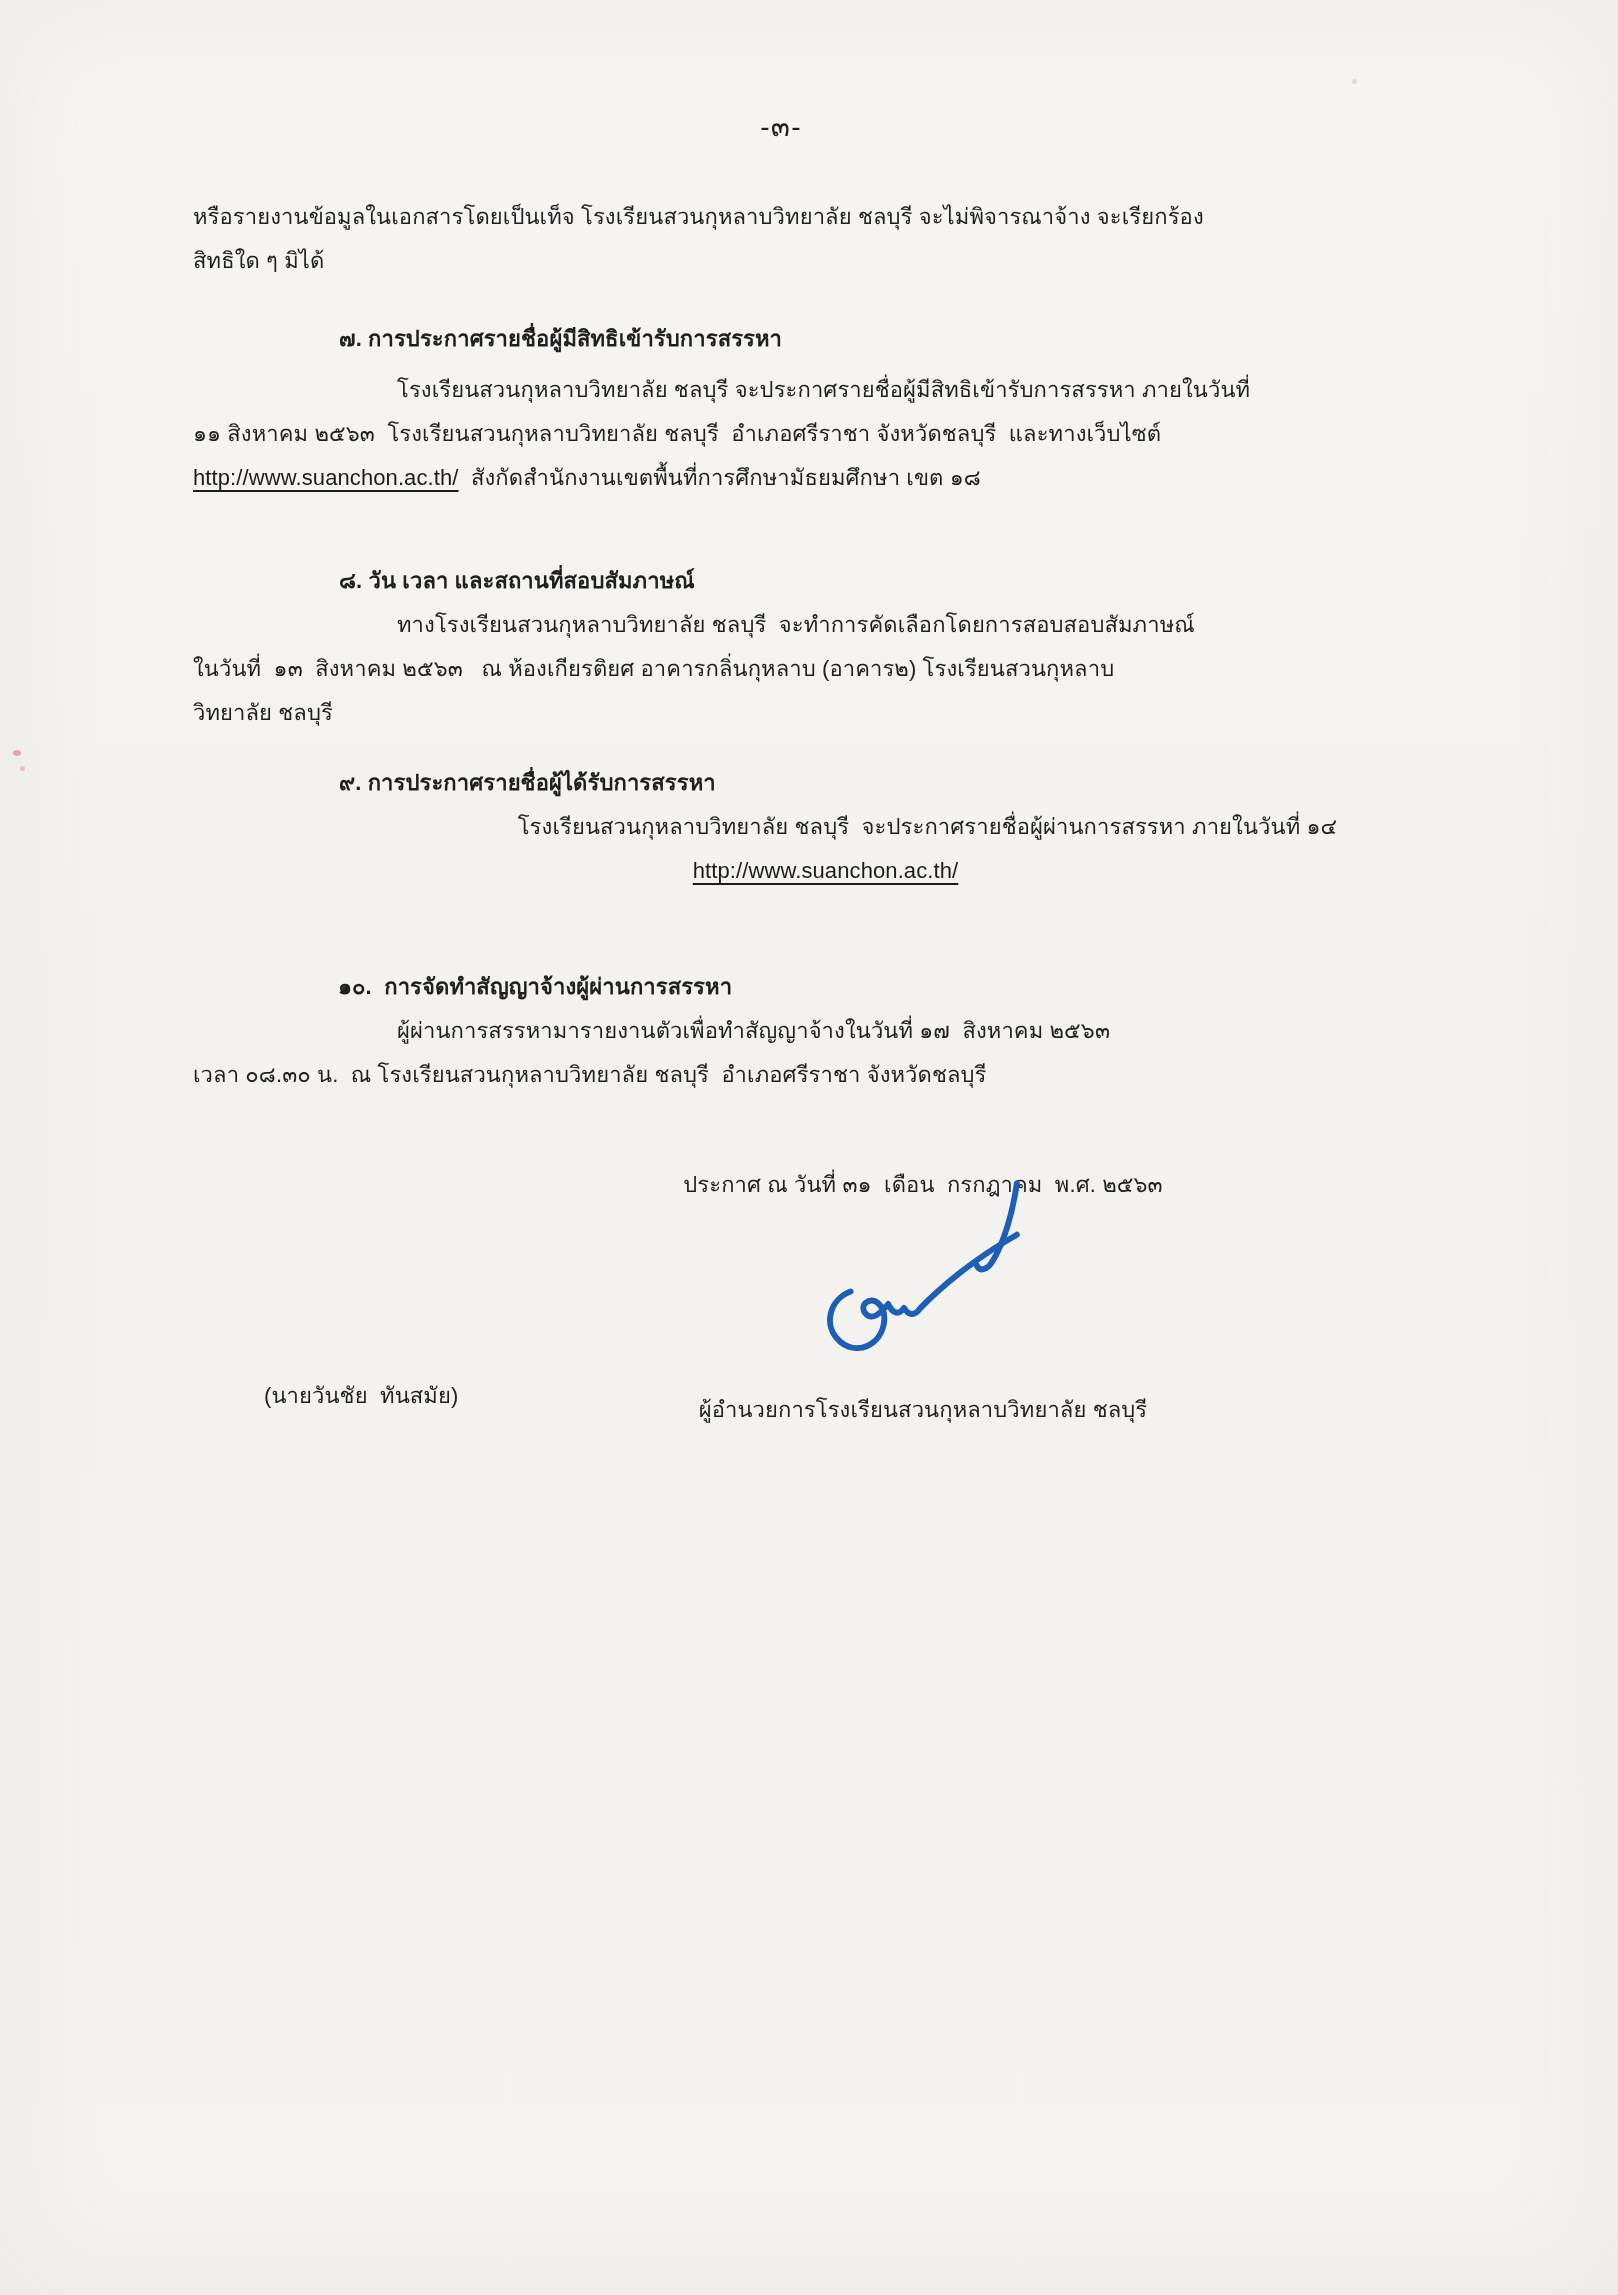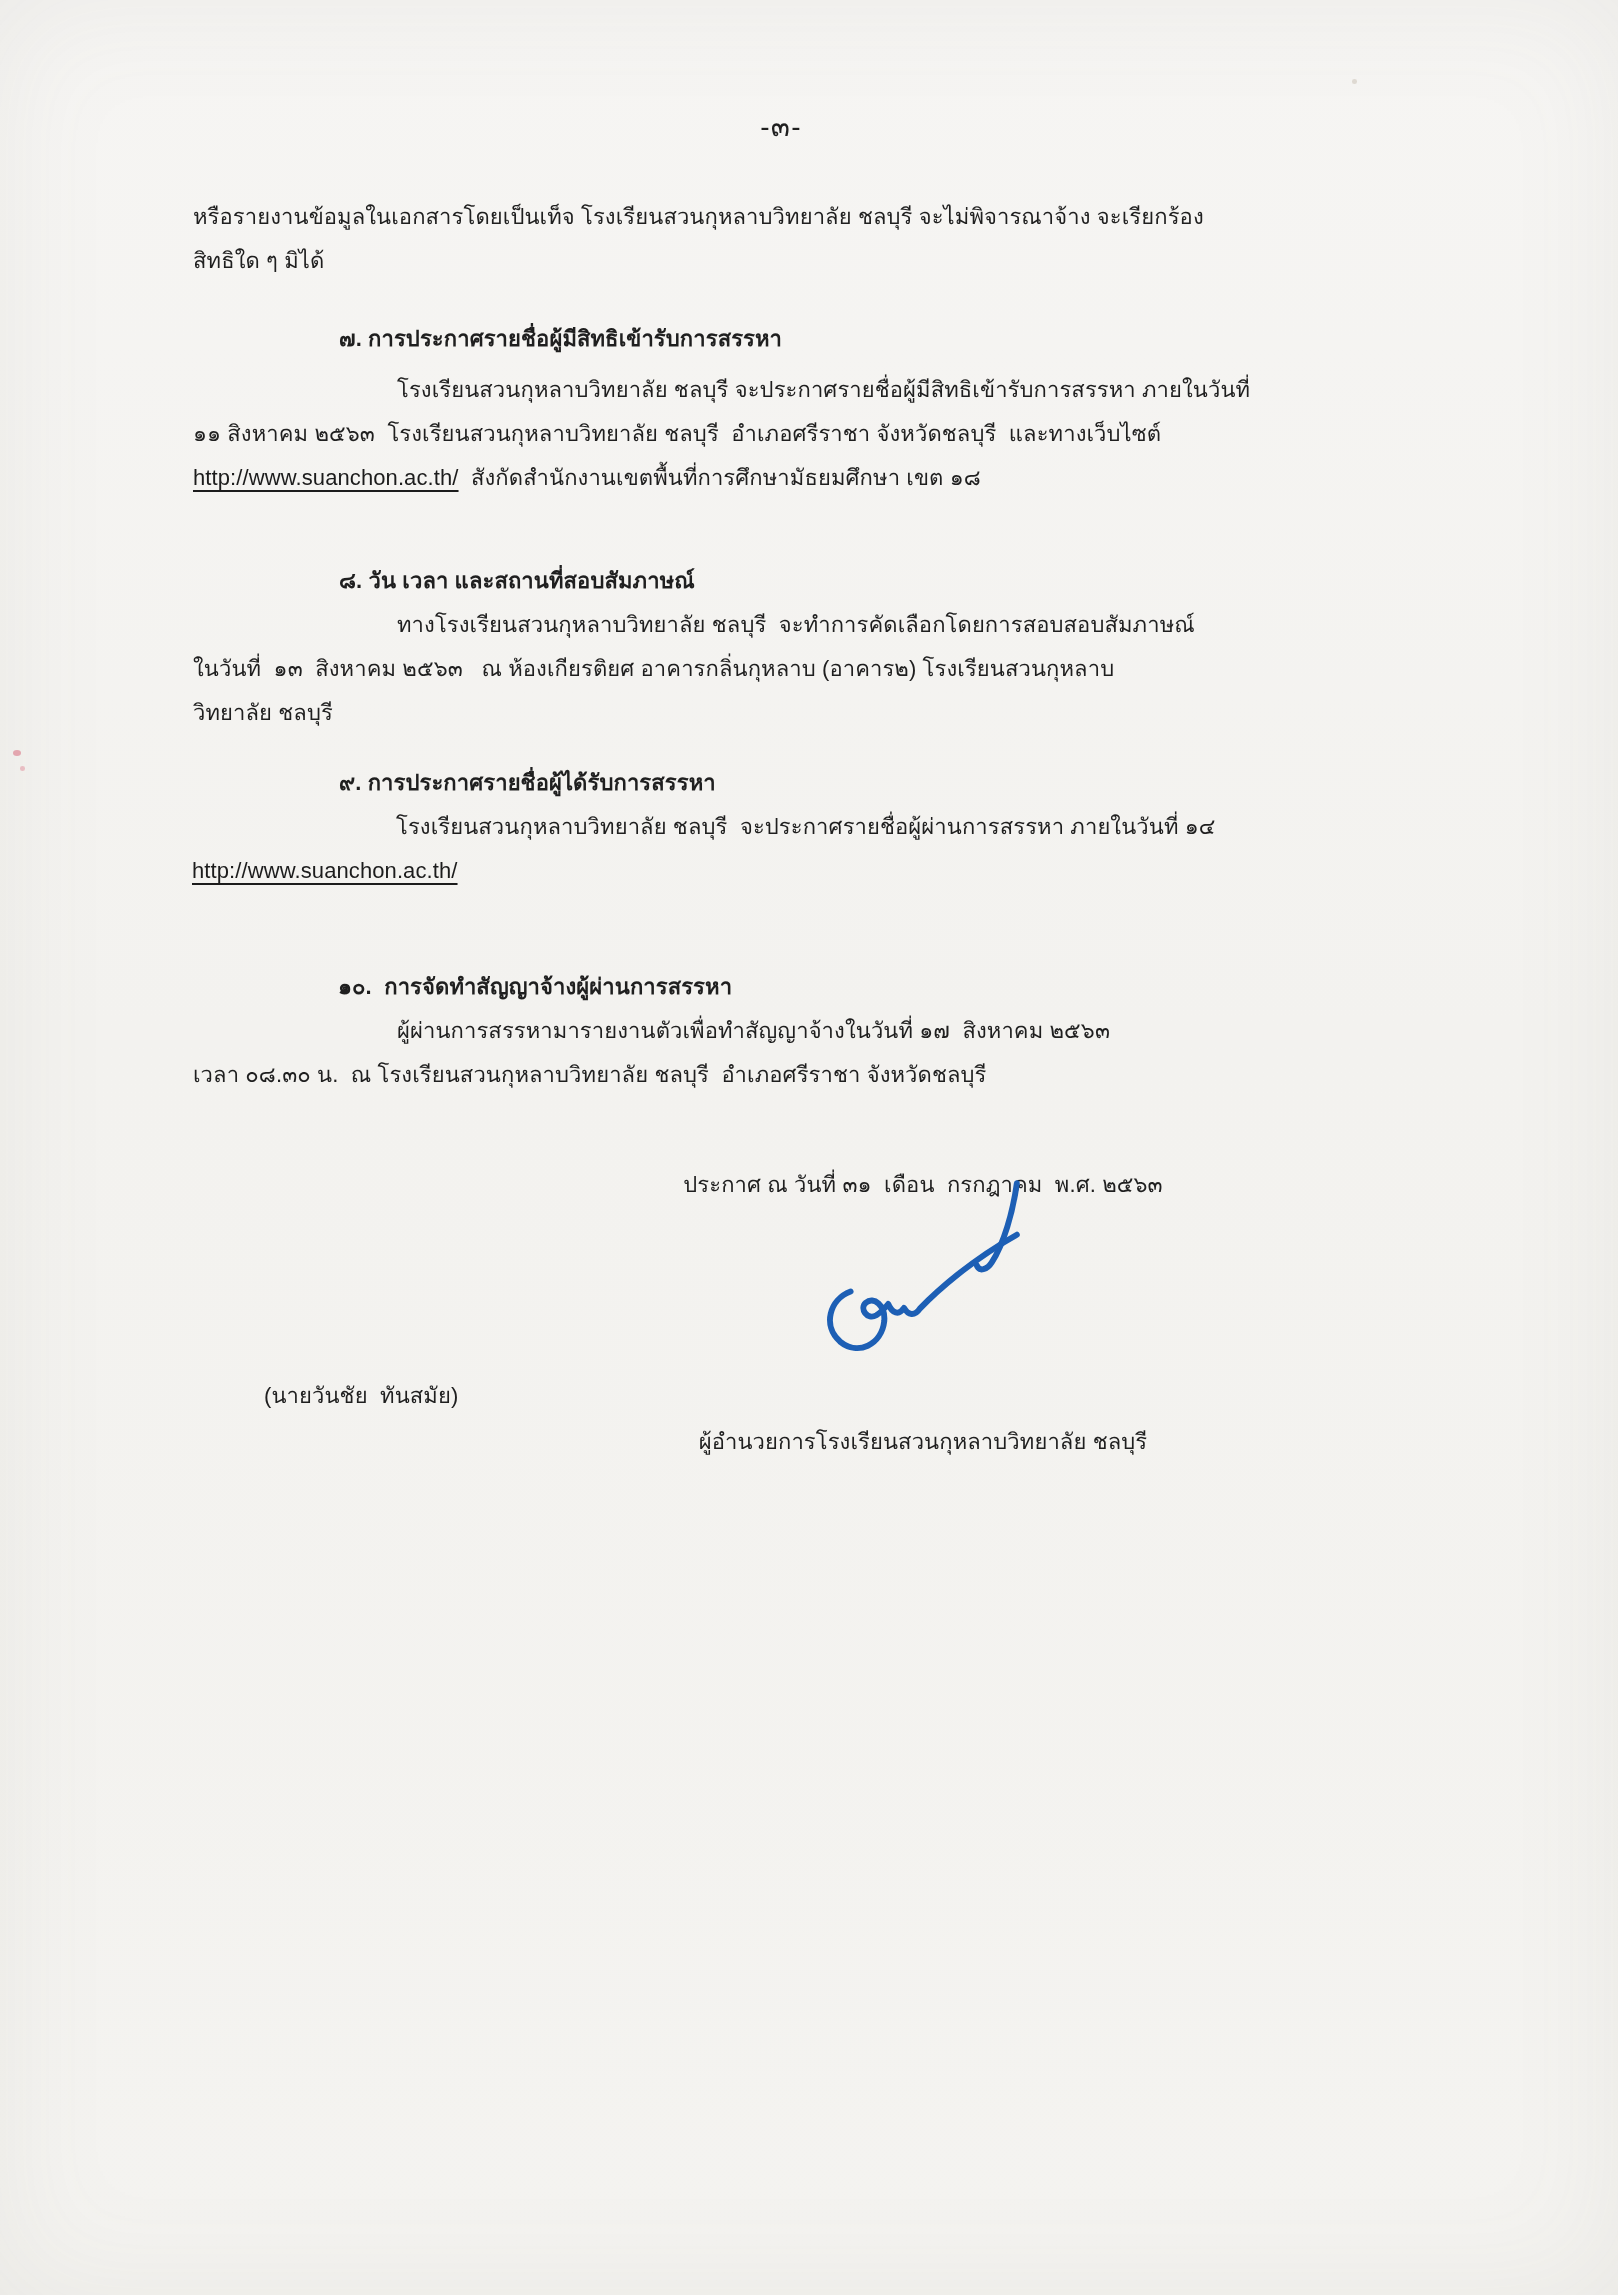--- a/index.html
+++ b/index.html
@@ -36,34 +36,34 @@
     text-align: center;
     font-size: 28px;
     letter-spacing: 1.3px;
   }
   .intro   { top: 195px;  left: 193px; width: 1239px; }
   .h7      { top: 317px;  left: 339px; }
   .b7      { top: 368px;  left: 193px; width: 1239px; }
   .h8      { top: 559px;  left: 339px; }
   .b8      { top: 603px;  left: 193px; width: 1239px; }
   .h9      { top: 761px; left: 339px; }
-  .b9      { top: 805px; left: 192px; width: 1239px; }
+  .b9      { top: 805px; left: 206px; width: 1239px; text-align: center; }
   .h10     { top: 965px; left: 338px; }
   .b10     { top: 1009px; left: 193px; width: 1239px; }
   .indent  { padding-left: 204px; }
   .url {
     text-decoration: underline;
     text-decoration-thickness: 2px;
     text-underline-offset: 5.3px;
     color: #1c1c1c;
   }
   .closing-date  { top: 1163px; left: 264px; width: 1318px; text-align: center; }
   .signature     { top: 1178px; left: 807px; width: 264px; height: 188px; }
   .sign-name     { top: 1374px; left: 264px; width: 1318px; text-align: left; }
-  .sign-title    { top: 1420px; left: 264px; width: 1318px; text-align: center; }
+  .sign-title    { top: 1388px; left: 264px; width: 1318px; text-align: center; }
   .speck {
     position: absolute;
     border-radius: 50%;
     pointer-events: none;
   }
   .speck-a { left: 13px;  top: 750px; width: 8px; height: 6px;  background: #e49aa6; opacity: .85; }
   .speck-b { left: 20px;  top: 766px; width: 5.3px;  height: 4.6px;  background: #e8aab4; opacity: .7; }
   .speck-c { left: 1352px; top: 79px; width: 4.6px;  height: 4.6px;  background: #ddd7cf; opacity: .9; }
 </style>
 </head>

